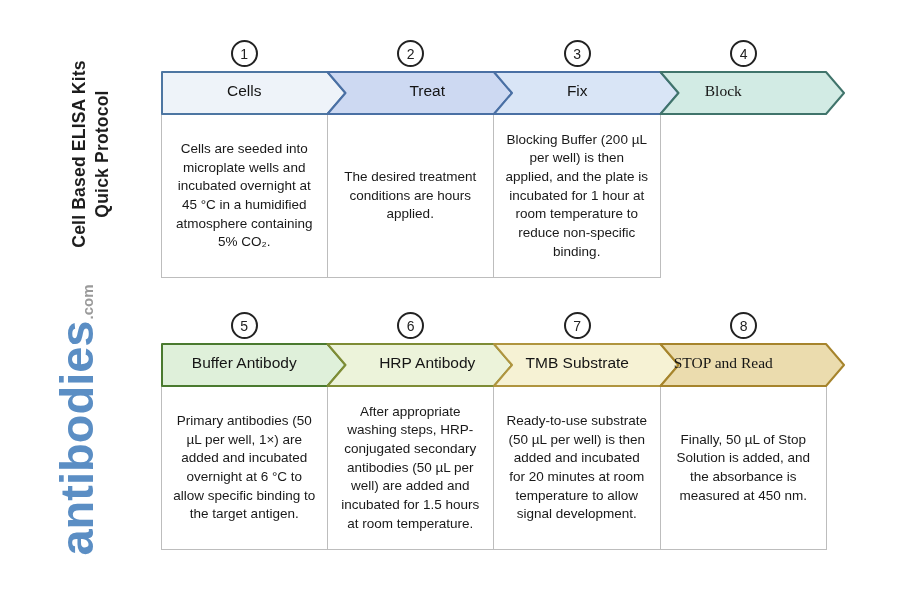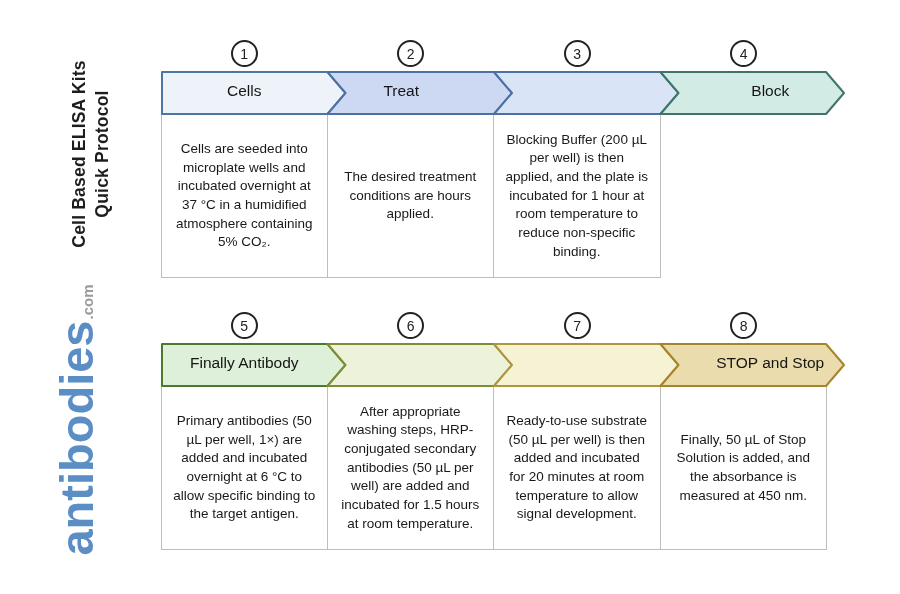--- a/index.html
+++ b/index.html
@@ -38,21 +38,21 @@
     display:flex;align-items:center;justify-content:center;
     font-size:14px;color:#222;
   }
   .arrow-band{position:relative;height:44px;}
   .arrow-band svg{position:absolute;left:0;top:0;overflow:visible;}
   .arrow-label{
     position:absolute;top:0;height:40px;width:166.5px;
     display:flex;align-items:center;justify-content:center;
     font-size:15.5px;color:#151515;
   }
-  .al-0{left:0;} .al-1{left:157px;} .al-2{left:333px;} .al-3{left:526px;}
+  .al-0{left:0;} .al-1{left:183px;} .al-2{left:333px;} .al-3{left:479px;font-family:Liberation Serif, serif;}
   .box-band{display:flex;margin-top:-1px;}
   .desc-box{
     width:166.5px;height:164px;box-sizing:border-box;
     border:1.5px solid #bdbdbd;border-left:none;background:#fff;
     display:flex;align-items:center;justify-content:center;
     text-align:center;padding:8px 10px;
     font-size:13.5px;line-height:1.38;color:#191919;
   }
   .desc-box:first-child{border-left:1.5px solid #bdbdbd;}
 </style>
@@ -93,24 +93,25 @@
         </g>
         <g stroke-width="2" stroke-linejoin="round" stroke="#4a70a4">
           <polygon points="333,1 499.5,1 517.5,22 499.5,43 333,43 351,22" fill="#d9e5f6"></polygon>
         </g>
         <g stroke-width="2" stroke-linejoin="round" stroke="#40746b">
           <polygon points="499.5,1 665,1 683,22 665,43 499.5,43 517.5,22" fill="#d2ebe4"></polygon>
         </g>
       </svg>
       <div class="arrow-label al-0">Cells</div>
       <div class="arrow-label al-1">Treat</div>
+      <div class="arrow-label al-2">Fix</div>
       <div class="arrow-label al-3">Block</div>
     </div>
     <div class="box-band">
-      <div class="desc-box">Cells are seeded into microplate wells and incubated overnight at 37 °C in a humidified atmosphere containing 5% CO₂.</div>
+      <div class="desc-box">Cells are seeded into microplate wells and incubated overnight at 45 °C in a humidified atmosphere containing 5% CO₂.</div>
       <div class="desc-box">The desired treatment conditions are hours applied.</div>
       <div class="desc-box">Blocking Buffer (200 µL per well) is then applied, and the plate is incubated for 1 hour at room temperature to reduce non-specific binding.</div>
     </div>
   </div>
 
   <div class="step-row">
     <div class="circle-band">
       <div class="circle-cell">
           <div class="step-circle">5</div>
         </div>
@@ -132,22 +133,24 @@
         <g stroke-width="2" stroke-linejoin="round" stroke="#7e8c35">
           <polygon points="166.5,1 333,1 351,22 333,43 166.5,43 184.5,22" fill="#ecf3da"></polygon>
         </g>
         <g stroke-width="2" stroke-linejoin="round" stroke="#b0953f">
           <polygon points="333,1 499.5,1 517.5,22 499.5,43 333,43 351,22" fill="#f6f2d4"></polygon>
         </g>
         <g stroke-width="2" stroke-linejoin="round" stroke="#a6842c">
           <polygon points="499.5,1 665,1 683,22 665,43 499.5,43 517.5,22" fill="#ebdcae"></polygon>
         </g>
       </svg>
-      <div class="arrow-label al-0">Finally Antibody</div>
-      <div class="arrow-label al-3">STOP and Stop</div>
+      <div class="arrow-label al-0">Buffer Antibody</div>
+      <div class="arrow-label al-1">HRP Antibody</div>
+      <div class="arrow-label al-2">TMB Substrate</div>
+      <div class="arrow-label al-3">STOP and Read</div>
     </div>
     <div class="box-band">
       <div class="desc-box">Primary antibodies (50 µL per well, 1×) are added and incubated overnight at 6 °C to allow specific binding to the target antigen.</div>
       <div class="desc-box">After appropriate washing steps, HRP-conjugated secondary antibodies (50 µL per well) are added and incubated for 1.5 hours at room temperature.</div>
       <div class="desc-box">Ready-to-use substrate (50 µL per well) is then added and incubated for 20 minutes at room temperature to allow signal development.</div>
       <div class="desc-box">Finally, 50 µL of Stop Solution is added, and the absorbance is measured at 450 nm.</div>
     </div>
   </div>
 
 </div>

